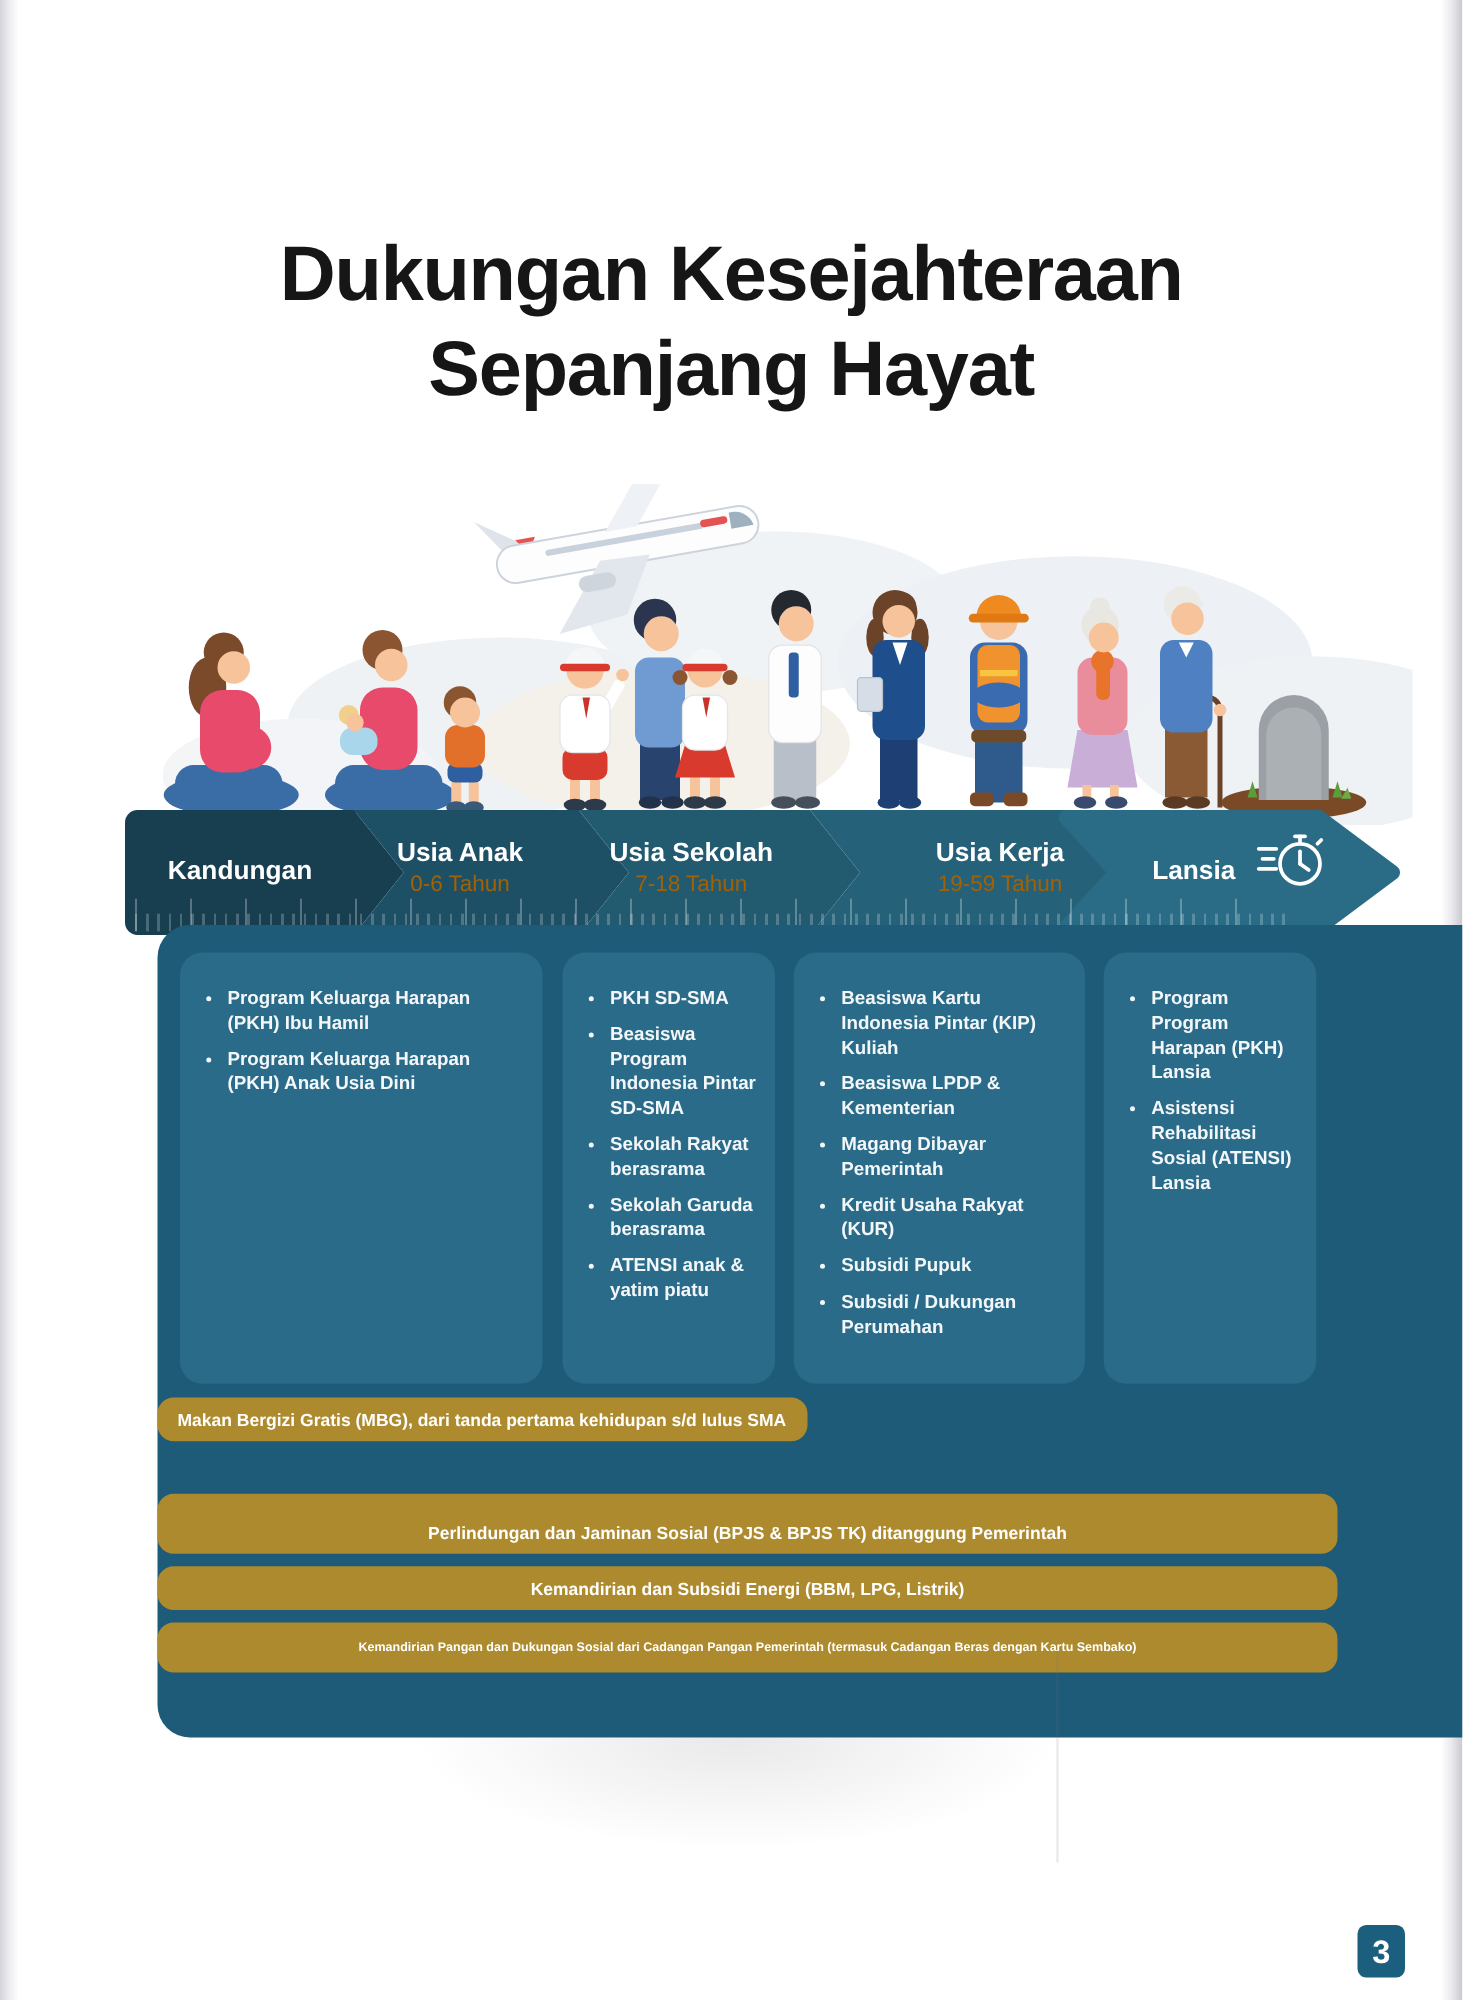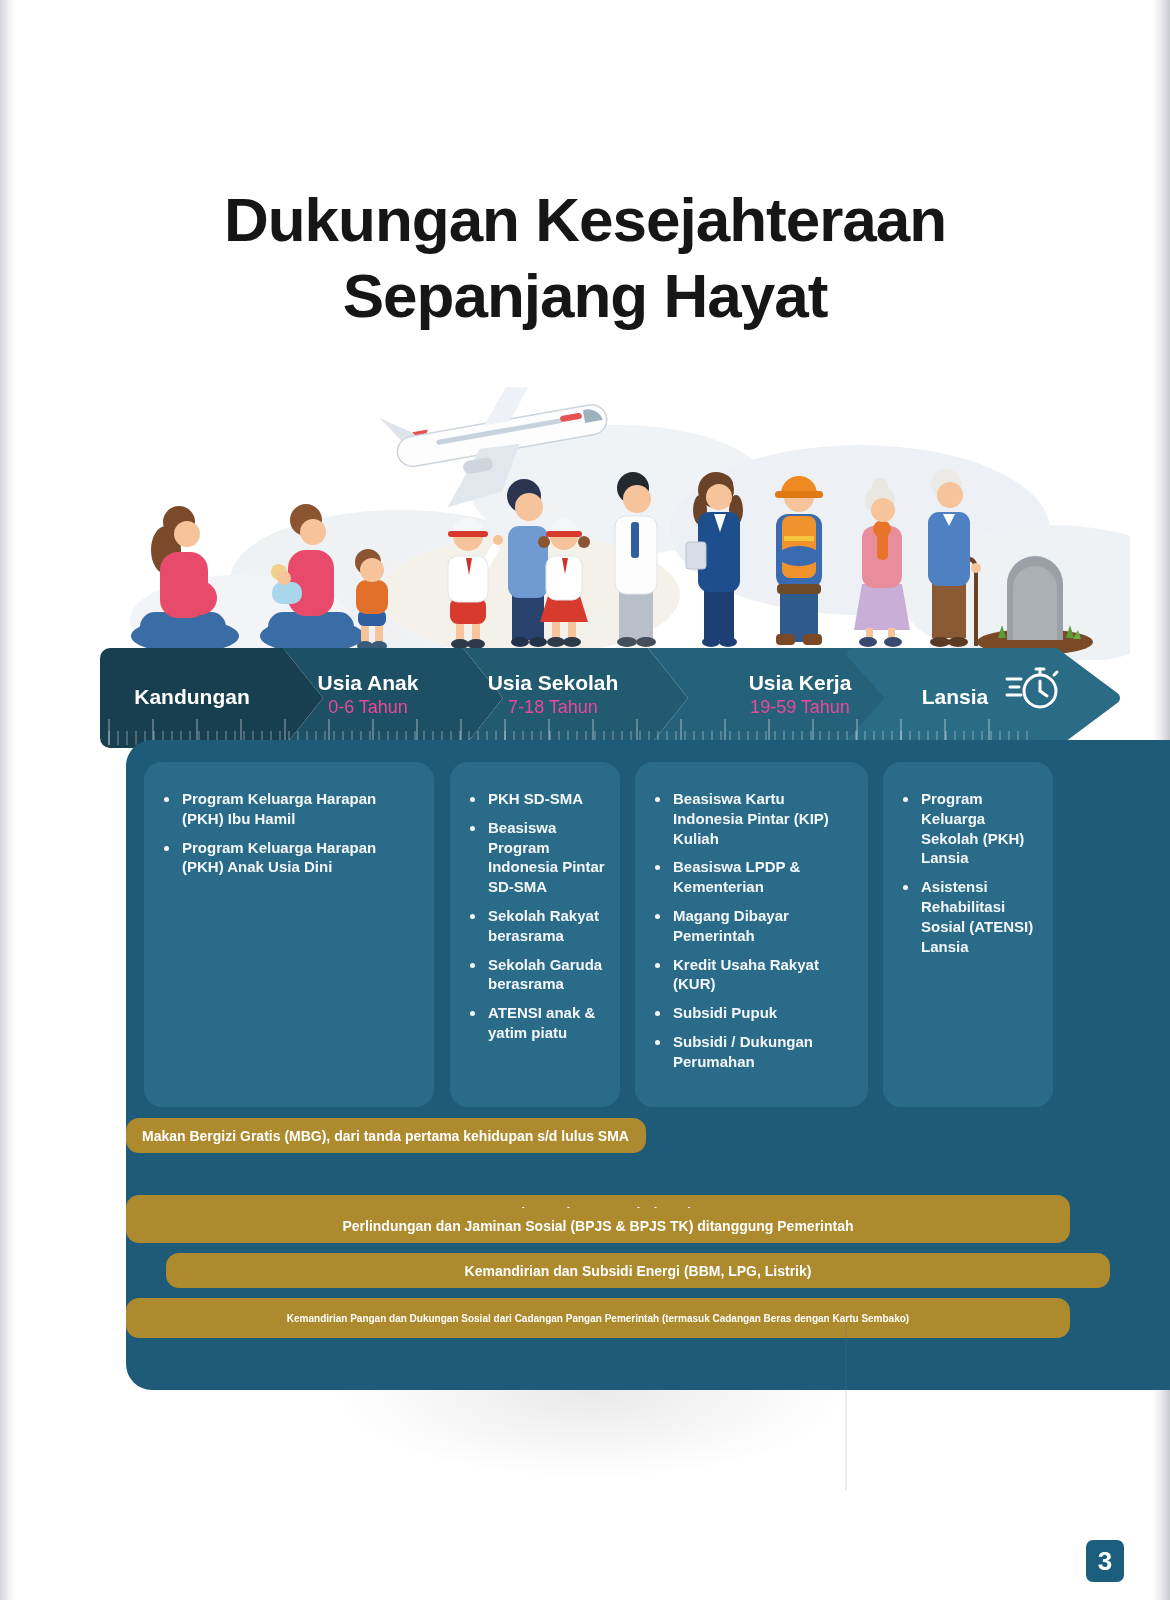--- a/index.html
+++ b/index.html
@@ -23,37 +23,37 @@
   
   .timeline{position:absolute;left:100px;top:648px;width:1025px;height:100px;}
   .timeline svg.band{position:absolute;left:0;top:0;}
   .seg1{fill:var(--seg1);} .seg2{fill:var(--seg2);} .seg3{fill:var(--seg3);}
   .seg4{fill:var(--seg4);} .seg5{fill:var(--seg5);stroke:var(--seg5);stroke-width:12;stroke-linejoin:round;}
   .ticks-tall,.ticks-small{position:absolute;bottom:3px;left:8px;right:95px;pointer-events:none;}
   .ticks-tall{height:26px;background:repeating-linear-gradient(90deg,rgba(255,255,255,.28) 0 2px,transparent 2px 44px);}
   .ticks-small{height:14px;background:repeating-linear-gradient(90deg,rgba(255,255,255,.22) 0 2px,transparent 2px 9px);}
   .stage{position:absolute;transform:translateX(-50%);text-align:center;color:#ffffff;white-space:nowrap;}
   .stage .label{display:block;font-weight:bold;font-size:21px;line-height:1.1;}
-  .stage .sub{display:block;font-size:18px;color:#ec4899;margin-top:3px;font-weight:normal;}
+  .stage .sub{display:block;font-size:18px;color:#a16207;margin-top:3px;font-weight:normal;}
   .stage.single{top:37px;} .stage.double{top:23px;}
   .stopwatch{position:absolute;left:905px;top:11px;width:58px;height:58px;}
   
   .panel{position:absolute;left:126px;top:740px;width:1100px;height:650px;background:var(--panel-bg);border-radius:26px;}
   .card{position:absolute;top:22px;height:345px;background:var(--card-bg);border-radius:18px;}
   .card ul{margin:0;padding:27px 14px 0 36px;list-style:disc outside;}
   .card li{color:#f3f7f9;font-size:15px;font-weight:bold;line-height:1.32;margin:0 0 9px 0;padding-left:2px;}
   .card1{left:18px;width:290px;} .card2{left:324px;width:170px;}
   .card3{left:509px;width:233px;} .card4{left:757px;width:170px;}
   .banner{
     position:absolute;left:0;width:944px;height:35px;background:var(--gold);border-radius:13px;
     display:flex;align-items:center;justify-content:center;
     color:#ffffff;font-size:14px;font-weight:bold;white-space:nowrap;
   }
   .banner.b1{top:378px;width:520px;justify-content:flex-start;padding-left:16px;width:504px;}
-  .banner.b2{top:423px;margin-top:32px;} .banner.b3{top:468px;} .banner.b4{top:513px;margin-left:40px;}
+  .banner.b2{top:423px;margin-top:32px;} .banner.b3{top:468px;} .banner.b4{top:513px;}
   .banner.b5{top:558px;height:40px;font-size:10px;}
   .panel-shadow{position:absolute;left:330px;top:1390px;width:520px;height:90px;
     background:radial-gradient(ellipse at 50% 0%,rgba(40,40,50,.10),transparent 70%);}
   .fold-line{position:absolute;left:845px;top:1322px;width:2px;height:168px;background:rgba(110,110,125,.14);}
   .page-number{
     position:absolute;left:1086px;top:1540px;width:38px;height:42px;background:var(--badge-bg);
     border-radius:7px;color:#ffffff;font-size:26px;font-weight:bold;
     display:flex;align-items:center;justify-content:center;
   }
 </style>
@@ -306,21 +306,21 @@
           <li>Beasiswa Kartu Indonesia Pintar (KIP) Kuliah</li>
           <li>Beasiswa LPDP &amp; Kementerian</li>
           <li>Magang Dibayar Pemerintah</li>
           <li>Kredit Usaha Rakyat (KUR)</li>
           <li>Subsidi Pupuk</li>
           <li>Subsidi / Dukungan Perumahan</li>
         </ul>
     </div>
     <div class="card card4">
       <ul>
-          <li>Program Keluarga Sekolah (PKH) Lansia</li>
+          <li>Program Program Harapan (PKH) Lansia</li>
           <li>Asistensi Rehabilitasi Sosial (ATENSI) Lansia</li>
         </ul>
     </div>
 
     <div class="banner b1">Makan Bergizi Gratis (MBG), dari tanda pertama kehidupan s/d lulus SMA</div>
     <div class="banner b2">Cek Kesehatan Gratis (CKG)</div>
     <div class="banner b3">Perlindungan dan Jaminan Sosial (BPJS &amp; BPJS TK) ditanggung Pemerintah</div>
     <div class="banner b4">Kemandirian dan Subsidi Energi (BBM, LPG, Listrik)</div>
     <div class="banner b5">Kemandirian Pangan dan Dukungan Sosial dari Cadangan Pangan Pemerintah (termasuk Cadangan Beras dengan Kartu Sembako)</div>
   </div>

